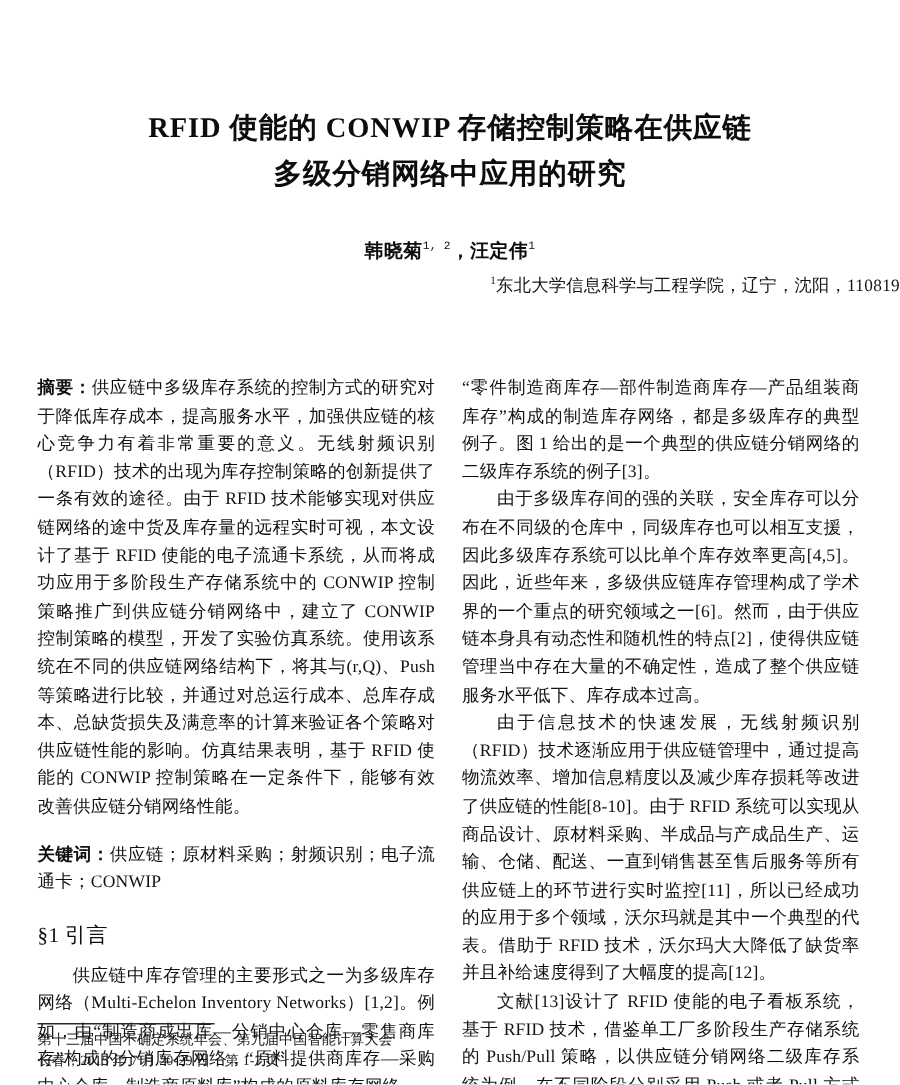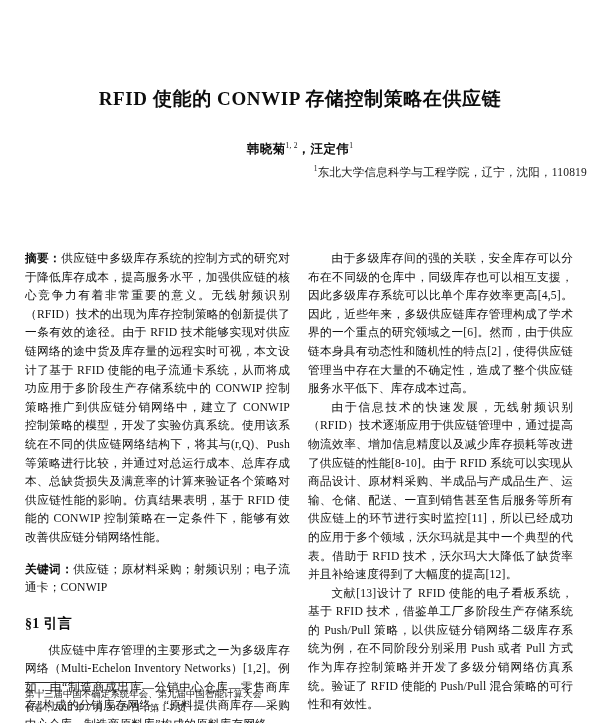--- a/index.html
+++ b/index.html
@@ -11,21 +11,21 @@
     font-family: "Liberation Serif", "DejaVu Serif", serif;
     color: #111111;
   }
   #page {
     position: relative;
     width: 600px;
     height: 723px;
     background: #ffffff;
     overflow: hidden;
     box-sizing: border-box;
-    padding: 13px;
+    padding: 0;
   }
 
   
   .title-block {
     padding-top: 70px;
     text-align: center;
   }
   .title-line {
     font-family: "Liberation Serif", "DejaVu Serif", serif;
     font-weight: bold;
@@ -35,20 +35,21 @@
     color: #0d0d0d;
   }
 
   .authors {
     text-align: center;
     font-size: 12.5px;
     font-weight: bold;
     margin-top: 27px;
     letter-spacing: 0.4px;
     color: #0d0d0d;
+    font-family: Liberation Mono, monospace;
   }
   .authors sup {
     font-size: 7.5px;
     font-weight: normal;
     vertical-align: super;
     letter-spacing: 0.2px;
   }
 
   .affil {
     text-align: right;
@@ -88,21 +89,21 @@
     color: #111111;
     letter-spacing: 0.15px;
   }
   .para.indent { text-indent: 2em; }
   .para.lead { text-indent: 0; }
 
   .label-bold { font-weight: bold; }
 
   .section-head {
     font-size: 14px;
-    font-weight: bold;
+    font-weight: normal;
     margin: 17px 0 9px 0;
     letter-spacing: 0.3px;
     color: #0d0d0d;
   }
 
   .kw {
     margin-top: 13px;
   }
 
   
@@ -128,20 +129,21 @@
   
   .col-right .para + .para { margin-top: 0; }
 </style>
 </head>
 <body>
 
 <div id="page">
 
   <div class="title-block">
     <div class="title-line">RFID 使能的 CONWIP 存储控制策略在供应链</div>
+    <div class="title-line">多级分销网络中应用的研究</div>
   </div>
 
   <div class="authors">
     <span>韩晓菊</span><sup>1, 2</sup><span>，</span><span>汪定伟</span><sup>1</sup>
   </div>
 
   <div class="affil">
     <sup>1</sup><span>东北大学信息科学与工程学院，辽宁，沈阳，110819</span>
   </div>
 
@@ -151,20 +153,21 @@
       <p class="para lead"><span class="label-bold">摘要：</span><span>供应链中多级库存系统的控制方式的研究对于降低库存成本，提高服务水平，加强供应链的核心竞争力有着非常重要的意义。无线射频识别（RFID）技术的出现为库存控制策略的创新提供了一条有效的途径。由于 RFID 技术能够实现对供应链网络的途中货及库存量的远程实时可视，本文设计了基于 RFID 使能的电子流通卡系统，从而将成功应用于多阶段生产存储系统中的 CONWIP 控制策略推广到供应链分销网络中，建立了 CONWIP 控制策略的模型，开发了实验仿真系统。使用该系统在不同的供应链网络结构下，将其与(r,Q)、Push 等策略进行比较，并通过对总运行成本、总库存成本、总缺货损失及满意率的计算来验证各个策略对供应链性能的影响。仿真结果表明，基于 RFID 使能的 CONWIP 控制策略在一定条件下，能够有效改善供应链分销网络性能。</span></p>
 
       <p class="para lead kw"><span class="label-bold">关键词：</span><span>供应链；原材料采购；射频识别；电子流通卡；CONWIP</span></p>
 
       <div class="section-head">§1 引言</div>
 
       <p class="para indent">供应链中库存管理的主要形式之一为多级库存网络（Multi-Echelon Inventory Networks）[1,2]。例如，由“制造商成出库—分销中心仓库—零售商库存”构成的分销库存网络，“原料提供商库存—采购中心仓库—制造商原料库”构成的原料库存网络，</p>
     </div>
 
     <div class="col col-right">
+      <p class="para lead">“零件制造商库存—部件制造商库存—产品组装商库存”构成的制造库存网络，都是多级库存的典型例子。图 1 给出的是一个典型的供应链分销网络的二级库存系统的例子[3]。</p>
       <p class="para indent">由于多级库存间的强的关联，安全库存可以分布在不同级的仓库中，同级库存也可以相互支援，因此多级库存系统可以比单个库存效率更高[4,5]。因此，近些年来，多级供应链库存管理构成了学术界的一个重点的研究领域之一[6]。然而，由于供应链本身具有动态性和随机性的特点[2]，使得供应链管理当中存在大量的不确定性，造成了整个供应链服务水平低下、库存成本过高。</p>
       <p class="para indent">由于信息技术的快速发展，无线射频识别（RFID）技术逐渐应用于供应链管理中，通过提高物流效率、增加信息精度以及减少库存损耗等改进了供应链的性能[8-10]。由于 RFID 系统可以实现从商品设计、原材料采购、半成品与产成品生产、运输、仓储、配送、一直到销售甚至售后服务等所有供应链上的环节进行实时监控[11]，所以已经成功的应用于多个领域，沃尔玛就是其中一个典型的代表。借助于 RFID 技术，沃尔玛大大降低了缺货率并且补给速度得到了大幅度的提高[12]。</p>
       <p class="para indent">文献[13]设计了 RFID 使能的电子看板系统，基于 RFID 技术，借鉴单工厂多阶段生产存储系统的 Push/Pull 策略，以供应链分销网络二级库存系统为例，在不同阶段分别采用 Push 或者 Pull 方式作为库存控制策略并开发了多级分销网络仿真系统。验证了 RFID 使能的 Push/Pull 混合策略的可行性和有效性。</p>
     </div>
 
   </div>
 
   <div class="footer">
     <div class="footer-rule"></div>
     <div class="footer-text">第十三届中国不确定系统年会、第九届中国智能计算大会</div>

